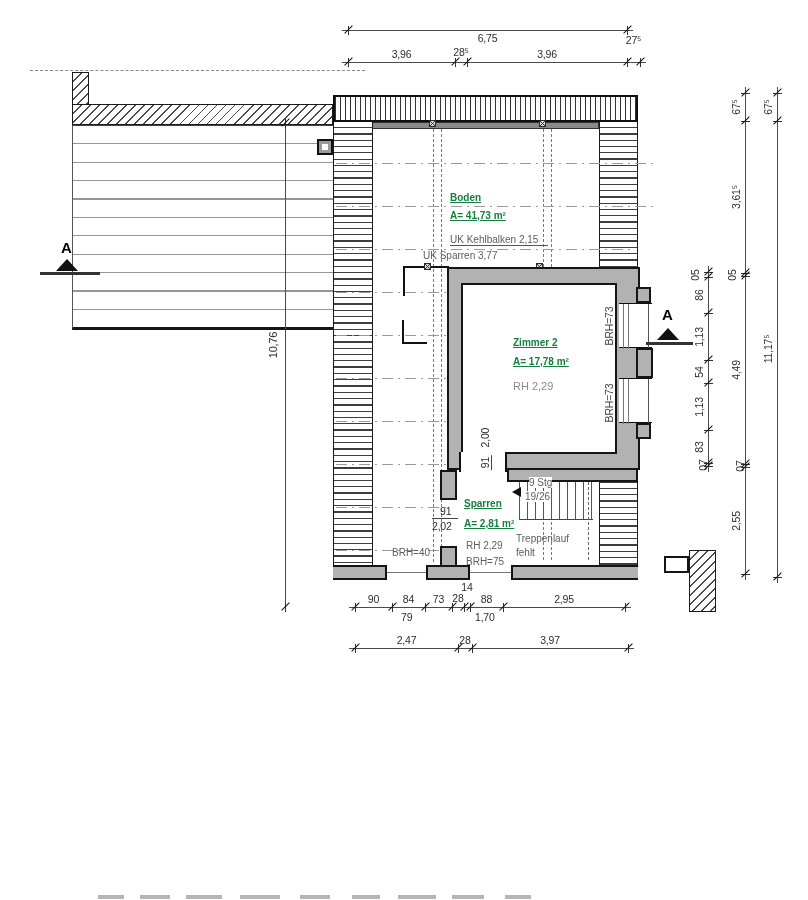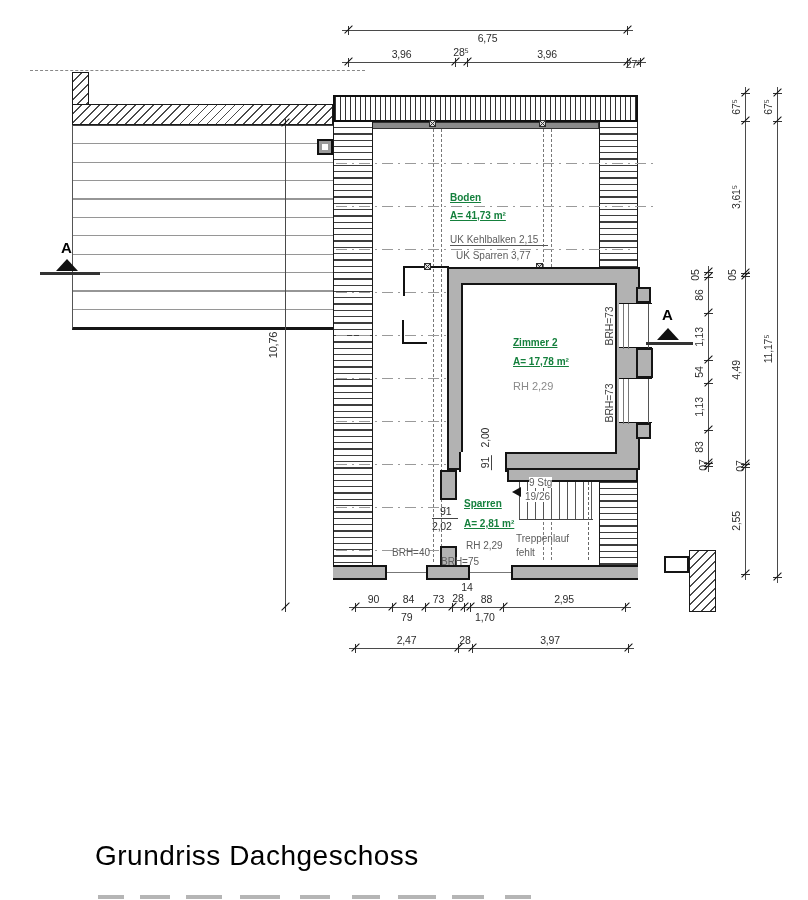--- a/index.html
+++ b/index.html
@@ -94,21 +94,21 @@
   <div class="abs xmark" style="left:424px;top:263px;"></div>
   <div class="abs xmark" style="left:536px;top:263px;"></div>
 
   <div class="abs post" style="left:317px;top:139px;width:16px;height:16px;display:flex;align-items:center;justify-content:center;">
     <div class="postin"></div>
   </div>
 
   <div class="abs t-name" style="left:450px;top:192px;">Boden</div>
   <div class="abs t-name" style="left:450px;top:210px;">A= 41,73 m²</div>
   <div class="abs t-note ulnote" style="left:450px;top:234px;">UK Kehlbalken 2,15</div>
-  <div class="abs t-note" style="left:456px;top:250px;">UK Sparren 3,77</div>
+  <div class="abs t-note" style="left:423px;top:250px;">UK Sparren 3,77</div>
 
   <div class="abs wall" style="left:447px;top:267px;width:193px;height:203px;"></div>
   <div class="abs whitebox" style="left:461px;top:283px;width:156px;height:171px;"></div>
 
   <div class="abs" style="left:459px;top:452px;width:48px;height:20px;background:#fff;border-left:2px solid #111;border-right:2px solid #111;"></div>
   <div class="abs wall" style="left:507px;top:468px;width:131px;height:14px;"></div>
 
   <div class="abs" style="left:619px;top:303px;width:33px;height:45px;background:#fff;border-top:1.5px solid #111;border-bottom:1.5px solid #111;">
     <div class="abs vline" style="left:4px;top:0;height:45px;"></div>
     <div class="abs vline" style="left:9px;top:0;height:45px;"></div>
@@ -131,21 +131,21 @@
 
   <div class="abs t-sec" style="left:662px;top:306px;">A</div>
   <div class="abs tri-up" style="left:657px;top:328px;"></div>
   <div class="abs blk" style="left:646px;top:342px;width:47px;height:3px;background:#333;"></div>
 
   <div class="abs wall" style="left:440px;top:470px;width:17px;height:30px;"></div>
   <div class="abs wall" style="left:440px;top:546px;width:17px;height:22px;"></div>
   <div class="abs t-name" style="left:464px;top:498px;">Sparren</div>
   <div class="abs t-name" style="left:464px;top:518px;">A= 2,81 m²</div>
   <div class="abs t-note" style="left:466px;top:540px;">RH 2,29</div>
-  <div class="abs t-note" style="left:441px;top:556px;text-align:center;">BRH=75</div>
+  <div class="abs t-note" style="left:466px;top:556px;text-align:center;">BRH=75</div>
 
   <div class="abs t-dim" style="left:440px;top:505px;">91</div>
   <div class="abs" style="left:432px;top:518px;width:26px;height:0;border-top:1px solid #444;"></div>
   <div class="abs t-dim" style="left:432px;top:520px;">2,02</div>
   <div class="abs t-note" style="left:392px;top:547px;">BRH=40</div>
 
   <div class="abs t-rot" style="left:484px;top:449px;">
     <span class="t-dim" style="border-bottom:1px solid #444;padding:0 2px;">91</span>
     <span class="t-dim" style="padding-left:3px;">2,00</span>
   </div>
@@ -169,21 +169,20 @@
 
   <div class="abs whitebox" style="left:664px;top:556px;width:25px;height:17px;"></div>
   <div class="abs hatch" style="left:689px;top:550px;width:27px;height:62px;"></div>
 
   <div class="abs dim-line" style="left:285px;top:123px;width:1px;height:485px;"></div>
   <div class="abs t-dim t-rot" style="left:273px;top:345px;font-size:11px;">10,76</div>
 
   <div class="abs t-dim" style="left:401px;top:611px;">79</div>
   <div class="abs t-dim" style="left:475px;top:611px;">1,70</div>
 
-  <div class="abs title" style="left:95px;top:840px;">Grundriss Dachgeschoss</div>
 
   <div>
     <div class="abs clipmark" style="left:98px;top:895px;width:26px;"></div>
     <div class="abs clipmark" style="left:140px;top:895px;width:30px;"></div>
     <div class="abs clipmark" style="left:186px;top:895px;width:36px;"></div>
     <div class="abs clipmark" style="left:240px;top:895px;width:40px;"></div>
     <div class="abs clipmark" style="left:300px;top:895px;width:30px;"></div>
     <div class="abs clipmark" style="left:352px;top:895px;width:28px;"></div>
     <div class="abs clipmark" style="left:398px;top:895px;width:38px;"></div>
     <div class="abs clipmark" style="left:452px;top:895px;width:32px;"></div>
@@ -203,21 +202,21 @@
     <div class="abs " style="left: 450px; top: 61.25px; width: 11px; height: 0px; border-top: 1.6px solid rgb(17, 17, 17); transform: rotate(-45deg);"></div>
     <div class="abs " style="left: 466.5px; top: 58px; width: 1px; height: 9px; background: rgb(51, 51, 51);"></div>
     <div class="abs " style="left: 462px; top: 61.25px; width: 11px; height: 0px; border-top: 1.6px solid rgb(17, 17, 17); transform: rotate(-45deg);"></div>
     <div class="abs " style="left: 626.5px; top: 58px; width: 1px; height: 9px; background: rgb(51, 51, 51);"></div>
     <div class="abs " style="left: 622px; top: 61.25px; width: 11px; height: 0px; border-top: 1.6px solid rgb(17, 17, 17); transform: rotate(-45deg);"></div>
     <div class="abs " style="left: 639.5px; top: 58px; width: 1px; height: 9px; background: rgb(51, 51, 51);"></div>
     <div class="abs " style="left: 635px; top: 61.25px; width: 11px; height: 0px; border-top: 1.6px solid rgb(17, 17, 17); transform: rotate(-45deg);"></div>
     <div class="abs t-dim" style="left: 401.5px; top: 48px; transform: translateX(-50%);">3,96</div>
     <div class="abs t-dim" style="left: 461px; top: 46px; transform: translateX(-50%);">28⁵</div>
     <div class="abs t-dim" style="left: 547px; top: 48px; transform: translateX(-50%);">3,96</div>
-    <div class="abs t-dim" style="left: 633.5px; top: 58px; transform: translateX(-50%);">27⁵</div>
+    <div class="abs t-dim" style="left: 633.5px; top: 34px; transform: translateX(-50%);">27⁵</div>
     <div class="abs dim-line" style="left: 349px; top: 607px; width: 282px; height: 1px;"></div>
     <div class="abs " style="left: 354.5px; top: 603px; width: 1px; height: 9px; background: rgb(51, 51, 51);"></div>
     <div class="abs " style="left: 350px; top: 606.25px; width: 11px; height: 0px; border-top: 1.6px solid rgb(17, 17, 17); transform: rotate(-45deg);"></div>
     <div class="abs " style="left: 391.5px; top: 603px; width: 1px; height: 9px; background: rgb(51, 51, 51);"></div>
     <div class="abs " style="left: 387px; top: 606.25px; width: 11px; height: 0px; border-top: 1.6px solid rgb(17, 17, 17); transform: rotate(-45deg);"></div>
     <div class="abs " style="left: 424.5px; top: 603px; width: 1px; height: 9px; background: rgb(51, 51, 51);"></div>
     <div class="abs " style="left: 420px; top: 606.25px; width: 11px; height: 0px; border-top: 1.6px solid rgb(17, 17, 17); transform: rotate(-45deg);"></div>
     <div class="abs " style="left: 451.5px; top: 603px; width: 1px; height: 9px; background: rgb(51, 51, 51);"></div>
     <div class="abs " style="left: 447px; top: 606.25px; width: 11px; height: 0px; border-top: 1.6px solid rgb(17, 17, 17); transform: rotate(-45deg);"></div>
     <div class="abs " style="left: 463.5px; top: 603px; width: 1px; height: 9px; background: rgb(51, 51, 51);"></div>

